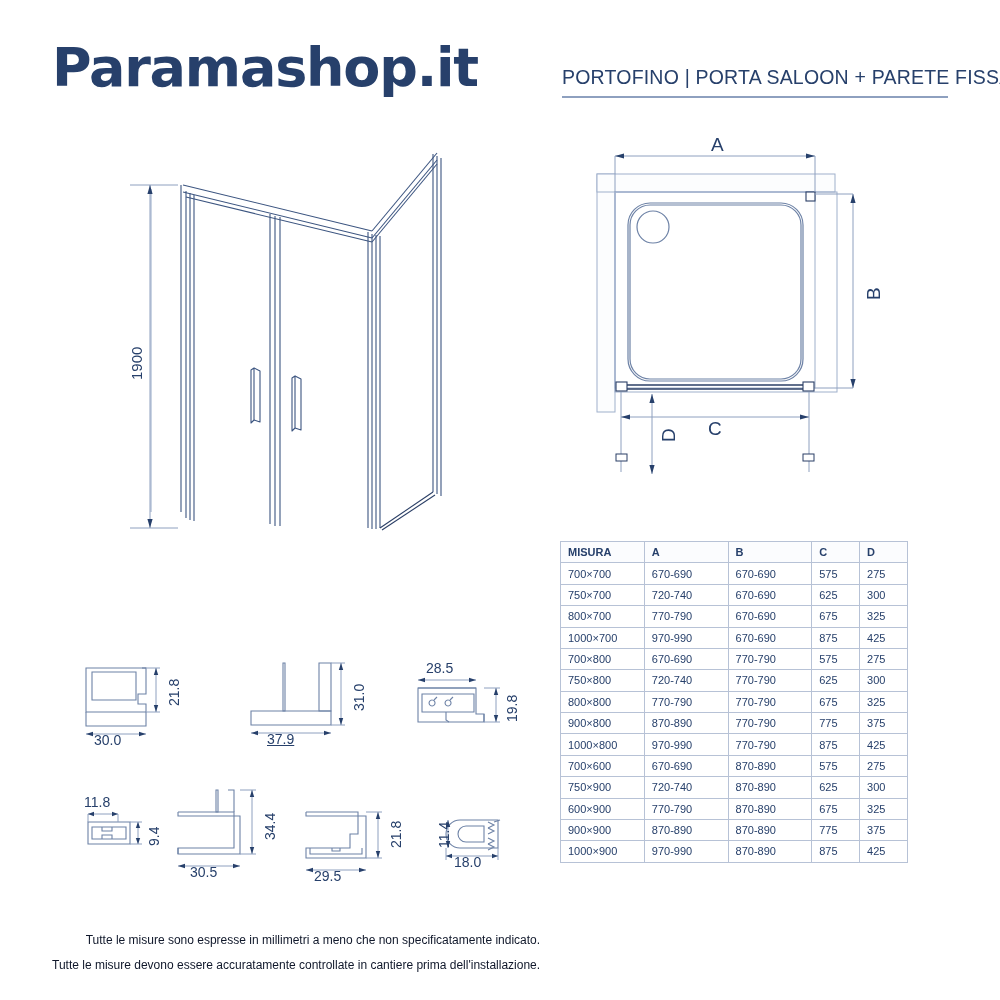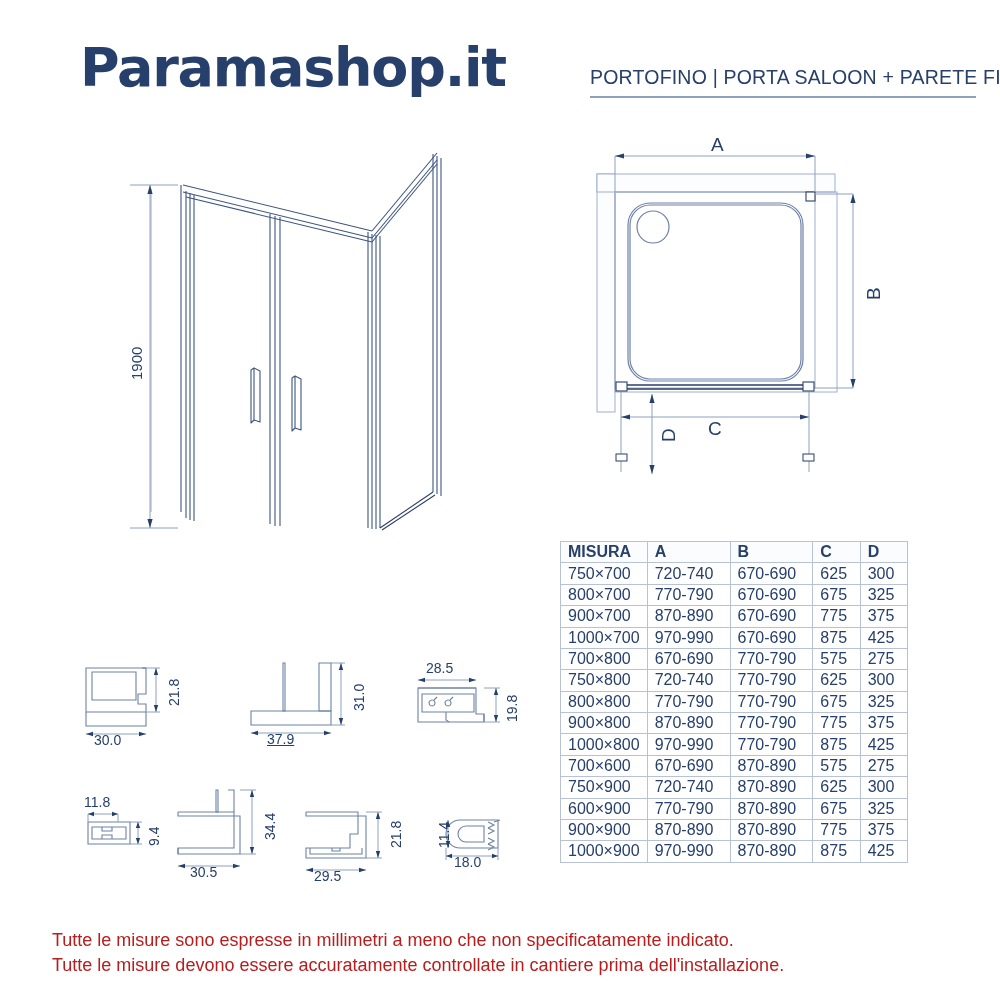--- a/index.html
+++ b/index.html
@@ -7,21 +7,21 @@
     width:1000px;height:1000px;
     background:#ffffff;
     font-family:"Liberation Sans", sans-serif;
     color:#24365e;
     position:relative;
     overflow:hidden;
   }
   .page{position:absolute;inset:0;}
 
   
-  #header{position:absolute;left:0;top:0;width:861px;height:125px;margin-left:28px;}
+  #header{position:absolute;left:0;top:0;width:861px;height:125px;}
   #brand-logo{
     position:absolute;left:52px;top:36px;
     font-size:54px;font-weight:bold;letter-spacing:-1.2px;
     color:#27406b;
     font-family:"DejaVu Sans", sans-serif;
     white-space:nowrap;
   }
   #product-subtitle{
     position:absolute;left:562px;top:66px;
     font-size:19.5px;letter-spacing:.2px;color:#27406b;
@@ -40,21 +40,21 @@
 
   
   svg{display:block;overflow:visible;}
   .iso{position:absolute;}
 
   
   #spec-table{
     position:absolute;left:560px;top:541px;
     width:348px;
     border-collapse:collapse;
-    font-size:16px;
+    font-size:11px;
     color:#27406b;
     background:#fff;
   }
   #spec-table th,#spec-table td{
     border:1px solid #b7c2d6;
     padding:3.2px 7px;
     text-align:left;
     font-weight:normal;
     height:14px;
     line-height:14px;
@@ -63,21 +63,21 @@
   #spec-table thead th{font-weight:bold;background:#fbfcfe;}
   #spec-table col.c-misura{width:84px;}
   #spec-table col.c-a{width:84px;}
   #spec-table col.c-b{width:84px;}
   #spec-table col.c-c{width:48px;}
   #spec-table col.c-d{width:48px;}
 
   
   #footer-notes{
     position:absolute;left:52px;top:928px;
-    font-size:18px;line-height:25px;color:#b91c1c;
+    font-size:12px;line-height:25px;color:#0f172a;text-align:right;
   }
   #footer-notes div{white-space:nowrap;}
 </style>
 </head>
 <body>
 
 <div class="page">
 
   <div id="header">
     <div id="brand-logo">Paramashop.it</div>
@@ -419,39 +419,39 @@
       <tr>
         <th>MISURA</th>
         <th>A</th>
         <th>B</th>
         <th>C</th>
         <th>D</th>
       </tr>
     </thead>
     <tbody>
       <tr>
+          <td>700×700</td>
+          <td>670-690</td>
+          <td>670-690</td>
+          <td>575</td>
+          <td>275</td>
+        </tr>
+      <tr>
           <td>750×700</td>
           <td>720-740</td>
           <td>670-690</td>
           <td>625</td>
           <td>300</td>
         </tr>
       <tr>
           <td>800×700</td>
           <td>770-790</td>
           <td>670-690</td>
           <td>675</td>
           <td>325</td>
-        </tr>
-      <tr>
-          <td>900×700</td>
-          <td>870-890</td>
-          <td>670-690</td>
-          <td>775</td>
-          <td>375</td>
         </tr>
       <tr>
           <td>1000×700</td>
           <td>970-990</td>
           <td>670-690</td>
           <td>875</td>
           <td>425</td>
         </tr>
       <tr>
           <td>700×800</td>

